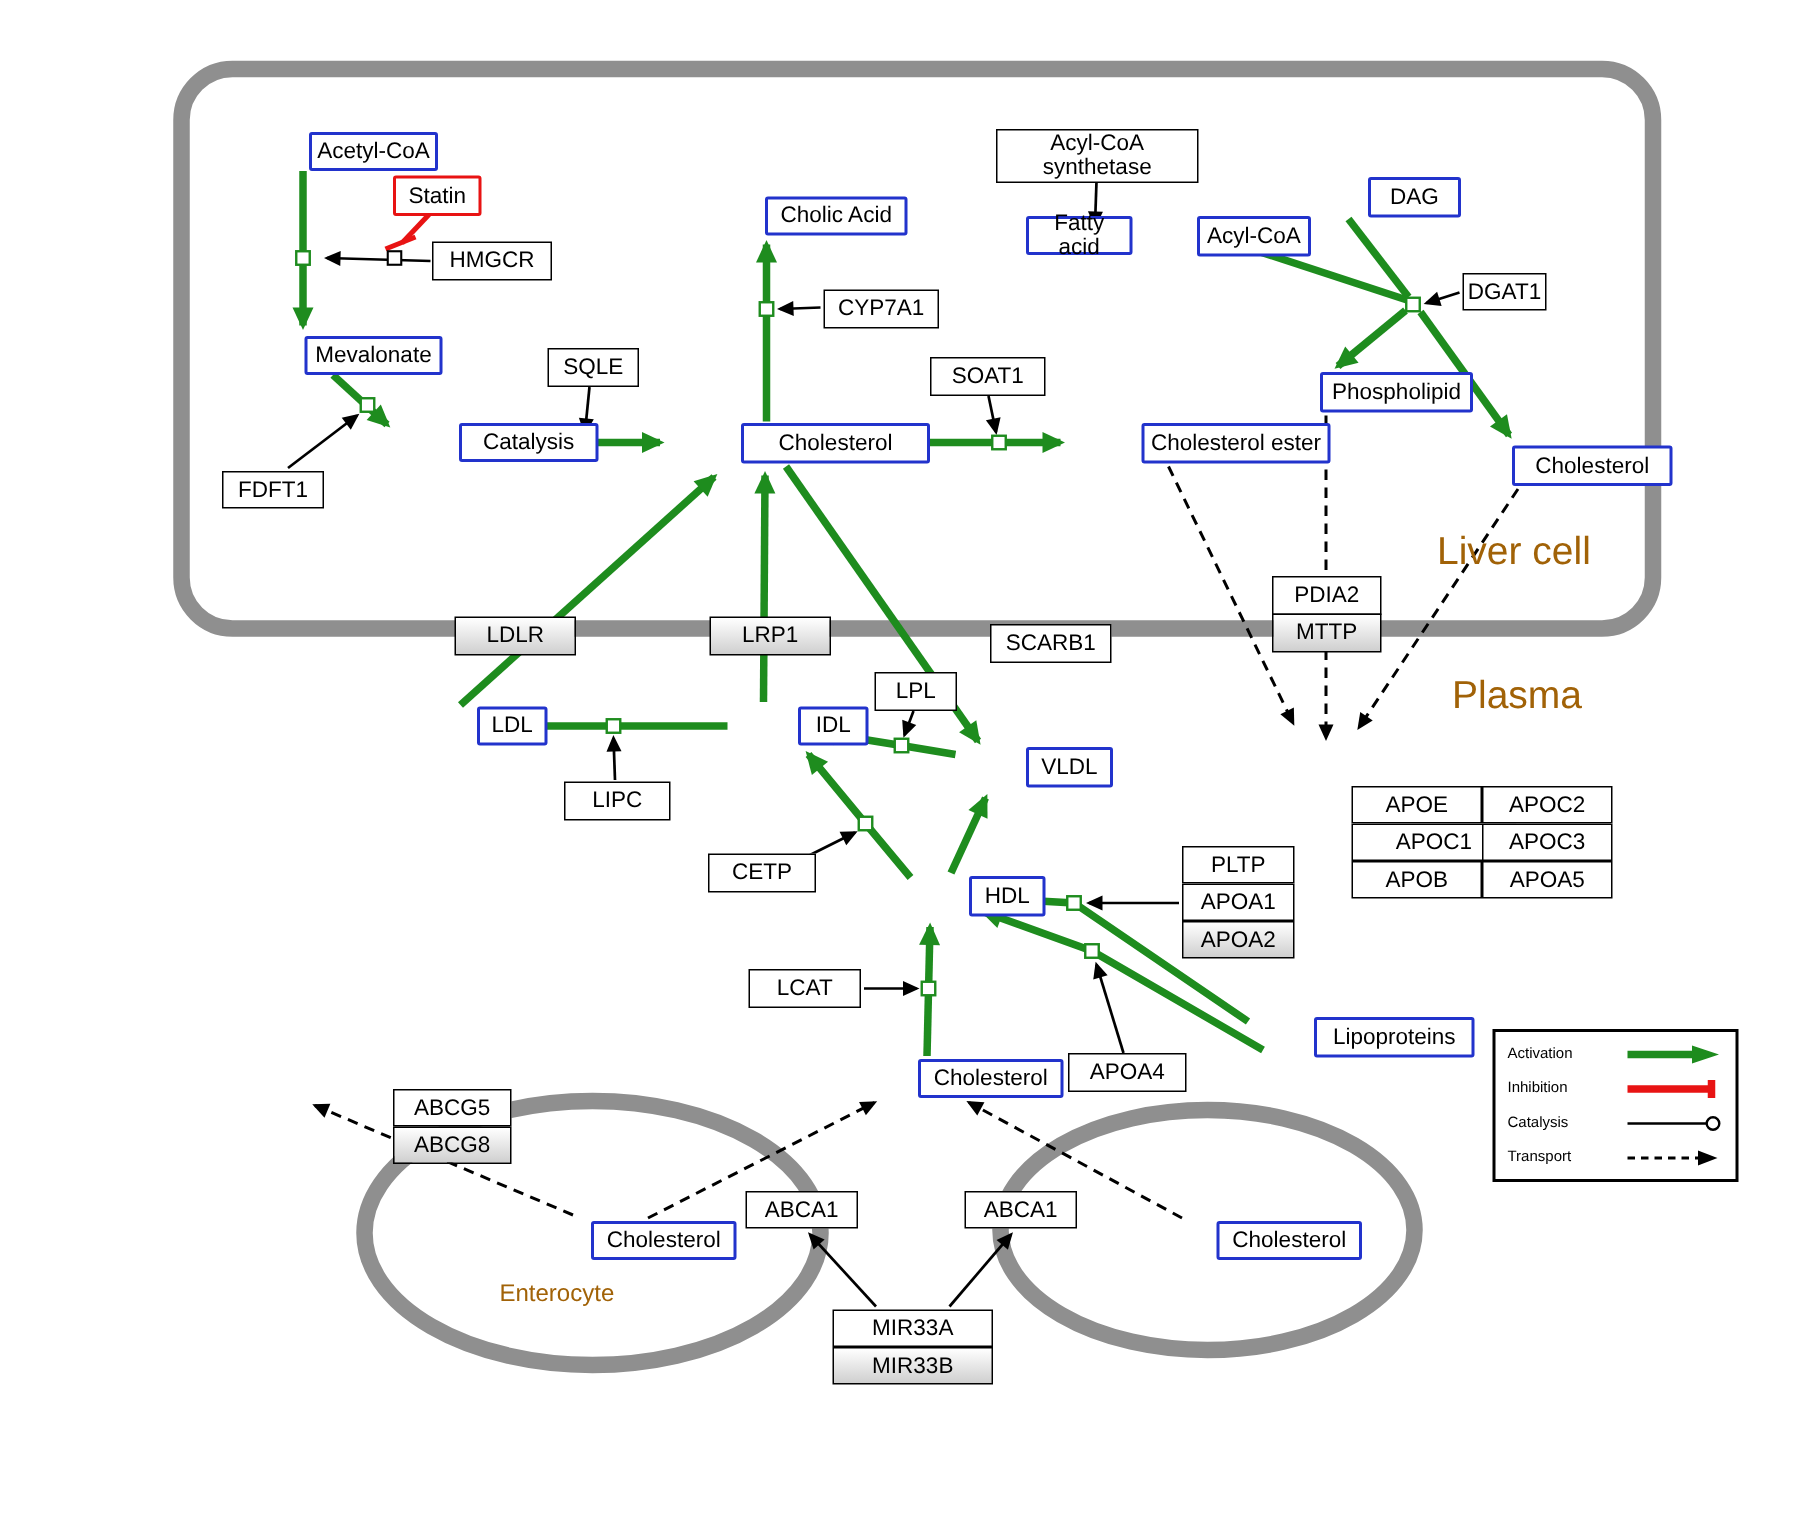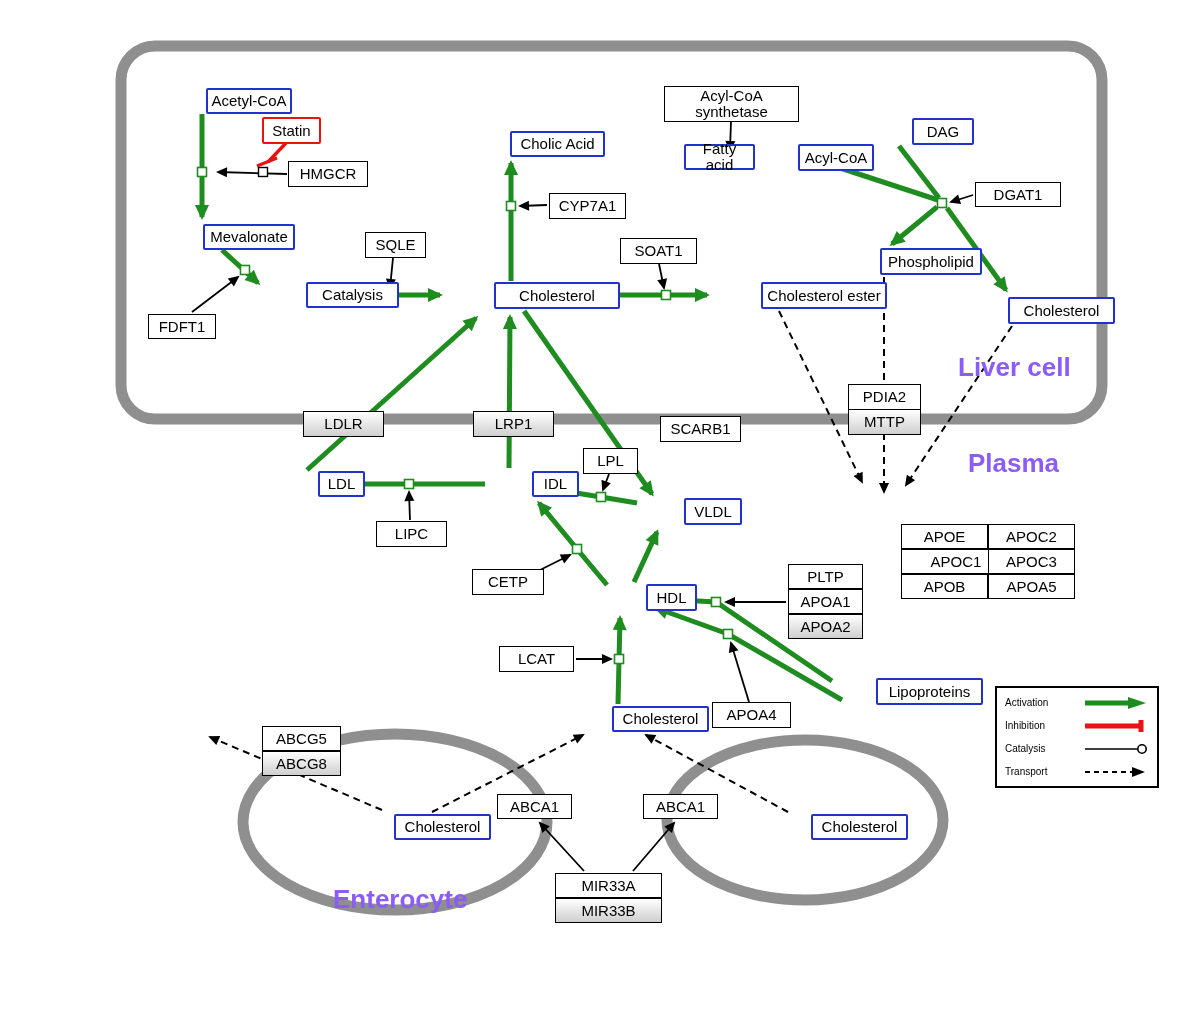--- a/index.html
+++ b/index.html
@@ -6,21 +6,21 @@
   #canvas{position:relative;width:1200px;height:1013px;background:#fff;
           font-family:"Liberation Sans",sans-serif;overflow:hidden;}
   #edges{position:absolute;left:0;top:0;z-index:0;}
   .node{position:absolute;z-index:2;display:flex;align-items:center;justify-content:center;
         text-align:center;background:#fff;font-size:15px;line-height:1.05;color:#000;
         box-sizing:border-box;padding:1px 2px;}
   .met{border:2.5px solid #2233cc;border-radius:2px;margin-left:46px;}
   .gene{border:1.4px solid #000;}
   .red{border:2.5px solid #e81313;border-radius:2px;}
   .shade{background:linear-gradient(#ffffff,#cfcfcf);}
-  .rlabel{position:absolute;z-index:1;font-weight:bold;color:#8b5cf6;white-space:nowrap;}
+  .rlabel{position:absolute;z-index:1;font-weight:normal;color:#a16207;white-space:nowrap;}
   .legend{position:absolute;z-index:2;left:995px;top:686px;width:164px;height:102px;
           border:2.5px solid #000;background:#fff;box-sizing:border-box;
           display:flex;flex-direction:column;justify-content:space-around;padding:3px 8px;}
   .lrow{display:flex;align-items:center;justify-content:space-between;font-size:10px;color:#000;}
   .lrow svg{flex:0 0 auto;}
 </style>
 </head>
 <body>
 
 <div id="canvas">
@@ -109,39 +109,39 @@
     <rect x="572.5" y="544.5" width="9" height="9"></rect>
     <rect x="614.5" y="654.5" width="9" height="9"></rect>
     <rect x="711.5" y="597.5" width="9" height="9"></rect>
     <rect x="723.5" y="629.5" width="9" height="9"></rect>
     <rect x="258.5" y="167.5" width="9" height="9" stroke="#000" stroke-width="1.4"></rect>
   </g>
 </svg>
 
 <div class="rlabel" style="left:958px;top:352px;font-size:26px;">Liver cell</div>
 <div class="rlabel" style="left:968px;top:448px;font-size:26px;">Plasma</div>
-<div class="rlabel" style="left:333px;top:884px;font-size:26px;">Enterocyte</div>
+<div class="rlabel" style="left:333px;top:854px;font-size:16px;">Enterocyte</div>
 
 <div class="node met" style="left:160px;top:88px;width:86px;height:26px;">Acetyl-CoA</div>
 <div class="node red" style="left:262px;top:117px;width:59px;height:27px;">Statin</div>
 <div class="node gene" style="left:288px;top:161px;width:80px;height:26px;">HMGCR</div>
 <div class="node met" style="left:157px;top:224px;width:92px;height:26px;">Mevalonate</div>
 <div class="node gene" style="left:148px;top:314px;width:68px;height:25px;">FDFT1</div>
 <div class="node met" style="left:260px;top:282px;width:93px;height:26px;">Catalysis</div>
 <div class="node gene" style="left:365px;top:232px;width:61px;height:26px;">SQLE</div>
 <div class="node met" style="left:448px;top:282px;width:126px;height:27px;">Cholesterol</div>
 <div class="node met" style="left:464px;top:131px;width:95px;height:26px;">Cholic Acid</div>
 <div class="node gene" style="left:549px;top:193px;width:77px;height:26px;">CYP7A1</div>
 <div class="node gene" style="left:620px;top:238px;width:77px;height:26px;">SOAT1</div>
 <div class="node met" style="left:715px;top:282px;width:126px;height:27px;">Cholesterol ester</div>
 <div class="node met" style="left:638px;top:144px;width:71px;height:26px;">Fatty acid</div>
 <div class="node gene" style="left:664px;top:86px;width:135px;height:36px;">Acyl-CoA synthetase</div>
 <div class="node met" style="left:752px;top:144px;width:76px;height:27px;">Acyl-CoA</div>
 <div class="node met" style="left:866px;top:118px;width:62px;height:27px;">DAG</div>
-<div class="node gene" style="left:975px;top:182px;width:86px;height:25px;">DGAT1</div>
+<div class="node gene" style="left:975px;top:182px;width:56px;height:25px;">DGAT1</div>
 <div class="node met" style="left:834px;top:248px;width:102px;height:27px;">Phospholipid</div>
 <div class="node met" style="left:962px;top:297px;width:107px;height:27px;">Cholesterol</div>
 
 <div class="node gene shade" style="left:303px;top:411px;width:81px;height:26px;">LDLR</div>
 <div class="node gene shade" style="left:473px;top:411px;width:81px;height:26px;">LRP1</div>
 <div class="node gene" style="left:660px;top:416px;width:81px;height:26px;">SCARB1</div>
 <div class="node gene" style="left:848px;top:384px;width:73px;height:26px;">PDIA2</div>
 <div class="node gene shade" style="left:848px;top:409px;width:73px;height:26px;">MTTP</div>
 
 <div class="node met" style="left:272px;top:471px;width:47px;height:26px;">LDL</div>

